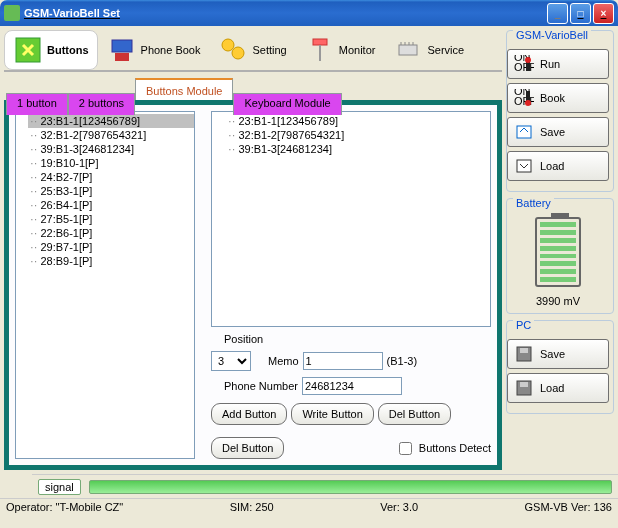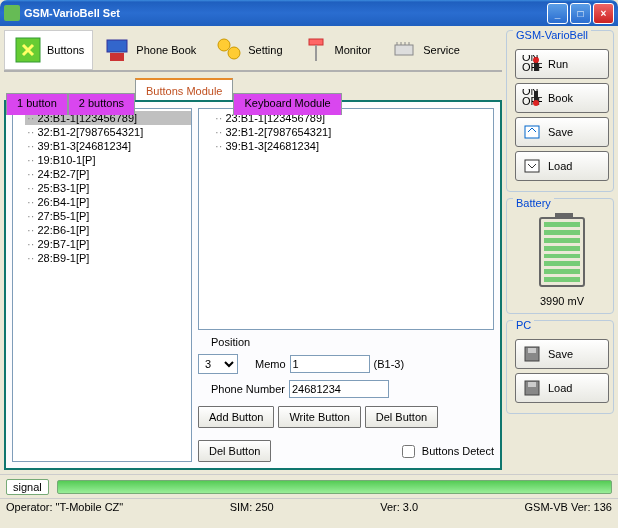--- a/index.html
+++ b/index.html
@@ -1,60 +1,60 @@
 <!DOCTYPE html>
 <html><head>
 <meta charset="utf-8">
 <style>
 * { box-sizing: border-box; font-family: Tahoma, sans-serif; font-size: 11px; }
 body { margin: 0; background: #ece9d8; width: 618px; height: 528px; overflow: hidden; }
-.titlebar { background: linear-gradient(to bottom, #3c8cde 0%, #1f5fbf 8%, #2a6dd0 50%, #1f5fbf 100%); height: 26px; display: flex; align-items: center; padding: 0 4px; border-radius: 7px 7px 0 0; }
+.titlebar { background: linear-gradient(to bottom, #3c8cde 0%, #1f5fbf 8%, #2a6dd0 50%, #1f5fbf 100%); height: 26px; display: flex; align-items: center; padding: 0 4px; border-radius: 7px 7px 0 0; text-decoration: underline; }
 .tb-icon { width: 16px; height: 16px; background: #6b5; border-radius: 2px; margin-right: 4px; }
 .tb-title { color: #fff; font-weight: bold; flex: 1; }
 .tb-btn { width: 21px; height: 21px; margin-left: 2px; border: 1px solid #fff; border-radius: 3px; display: flex; align-items: center; justify-content: center; color: #fff; font-weight: bold; font-size: 10px; }
 .tb-min, .tb-max { background: linear-gradient(#5b9ee6, #2a6dd0); }
 .tb-close { background: linear-gradient(#e66, #c22); }
 .container { display: flex; padding: 4px; gap: 4px; height: 448px; }
 .main { flex: 1; display: flex; flex-direction: column; }
 .toolbar { display: flex; border-bottom: 2px solid #b0b0b0; background: #ece9d8; }
 .tbitem { display: flex; align-items: center; padding: 4px 8px; gap: 4px; border: 1px solid transparent; cursor: pointer; }
-.tbitem.active { border: 1px solid #ccc; background: #fff; border-radius: 0; }
+.tbitem.active { border: 1px solid #ccc; background: #fff; border-radius: 8px; font-weight: bold; }
 .tbitem .tico { width: 30px; height: 30px; display: flex; align-items: center; justify-content: center; }
 .tabbar { display: flex; margin-top: 6px; padding-left: 2px; }
 .tab { padding: 3px 10px; border: 1px solid #919b9c; background: #d946ef; border-bottom: none; position: relative; top: 15px; cursor: pointer; }
 .tab.active { background: #fff; padding-top: 5px; top: 0; font-weight: normal; color: #c05020; border-top: 2px solid #e68b2c; }
-.tabpage { flex: 1; background: #fcfcfe; border: 2px solid #0f766e; display: flex; padding: 6px; gap: 6px; }
+.tabpage { flex: 1; background: #fcfcfe; border: 5px solid #0f766e; display: flex; padding: 6px; gap: 16px; }
 .tree { width: 180px; border: 1px solid #7f9db9; background: #fff; overflow: auto; }
 .tree ul { list-style: none; margin: 0; padding: 2px 0 2px 12px; }
 .tree li { padding: 1px 2px; white-space: nowrap; }
 .tree li.sel { background: #c0c0c0; }
 .tree li::before { content: "·· "; color: #888; }
 .rightcol { flex: 1; display: flex; flex-direction: column; }
 .listbox { flex: 1; border: 1px solid #7f9db9; background: #fff; overflow: auto; padding: 2px; }
 .listbox ul { list-style: none; margin: 0; padding: 0 0 0 12px; }
 .listbox li { padding: 1px 2px; white-space: nowrap; }
 .listbox li::before { content: "·· "; color: #888; }
 .formrow { display: flex; align-items: center; gap: 4px; margin-top: 6px; }
 label { white-space: nowrap; padding-left: 13px; }
 select, input[type=text] { border: 1px solid #7f9db9; background: #fff; padding: 2px; }
 .btnrow { display: flex; gap: 4px; margin-top: 8px; }
-.btn { border: 1px solid #707070; background: linear-gradient(#fff, #e8e8e2); padding: 4px 10px; border-radius: 1px; cursor: pointer; min-width: 72px; text-align: center; }
+.btn { border: 1px solid #707070; background: linear-gradient(#fff, #e8e8e2); padding: 4px 10px; border-radius: 9px; cursor: pointer; min-width: 72px; text-align: center; }
 .bottomrow { display: flex; align-items: center; justify-content: space-between; margin-top: 12px; }
 .chk { display: flex; align-items: center; gap: 4px; }
 .chk input { width: 13px; height: 13px; }
 .sidebar { width: 108px; display: flex; flex-direction: column; gap: 6px; }
-.group { border: 1px solid #bcd; border-radius: 4px; padding: 18px 4px 6px 8px; position: relative; }
+.group { border: 1px solid #bcd; border-radius: 4px; padding: 18px 4px 6px 0; position: relative; }
 .group .gtitle { position: absolute; top: -2px; left: 6px; background: #ece9d8; padding: 0 3px; color: #0046d5; }
 .sbtn { border: 1px solid #707070; background: linear-gradient(#fff, #e8e8e2); padding: 4px 4px; border-radius: 3px; cursor: pointer; display: flex; align-items: center; gap: 4px; margin-bottom: 4px; }
 .sbtn .sico { width: 24px; height: 20px; display: flex; align-items: center; justify-content: center; }
 .battery { display: flex; flex-direction: column; align-items: center; }
 .batt-body { width: 46px; height: 70px; border: 2px solid #666; border-radius: 3px; padding: 3px; display: flex; flex-direction: column-reverse; gap: 3px; position: relative; }
 .batt-body::before { content: ""; position: absolute; top: -6px; left: 14px; width: 18px; height: 4px; background: #666; }
 .batt-bar { flex: 1; background: #7c7; }
-.statusbar { display: flex; align-items: center; padding: 2px 6px; gap: 8px; border-top: 1px solid #ccc; height: 24px; }
+.statusbar { display: flex; align-items: center; padding: 2px 6px; gap: 8px; border-top: 1px solid #ccc; height: 24px; margin-left: 32px; }
 .sig { border: 1px solid #7a7; background: #fff; padding: 1px 6px; border-radius: 2px; }
 .pbar { flex: 1; height: 14px; border: 1px solid #7a7; background: linear-gradient(#5c5, #9e9); border-radius: 2px; }
 .status2 { display: flex; justify-content: space-between; padding: 2px 6px; border-top: 1px solid #ccc; font-size: 11px; }
 </style>
 </head>
 <body>
 
 <div class="titlebar">
   <div class="tb-icon"></div>
   <div class="tb-title">GSM-VarioBell Set</div>

